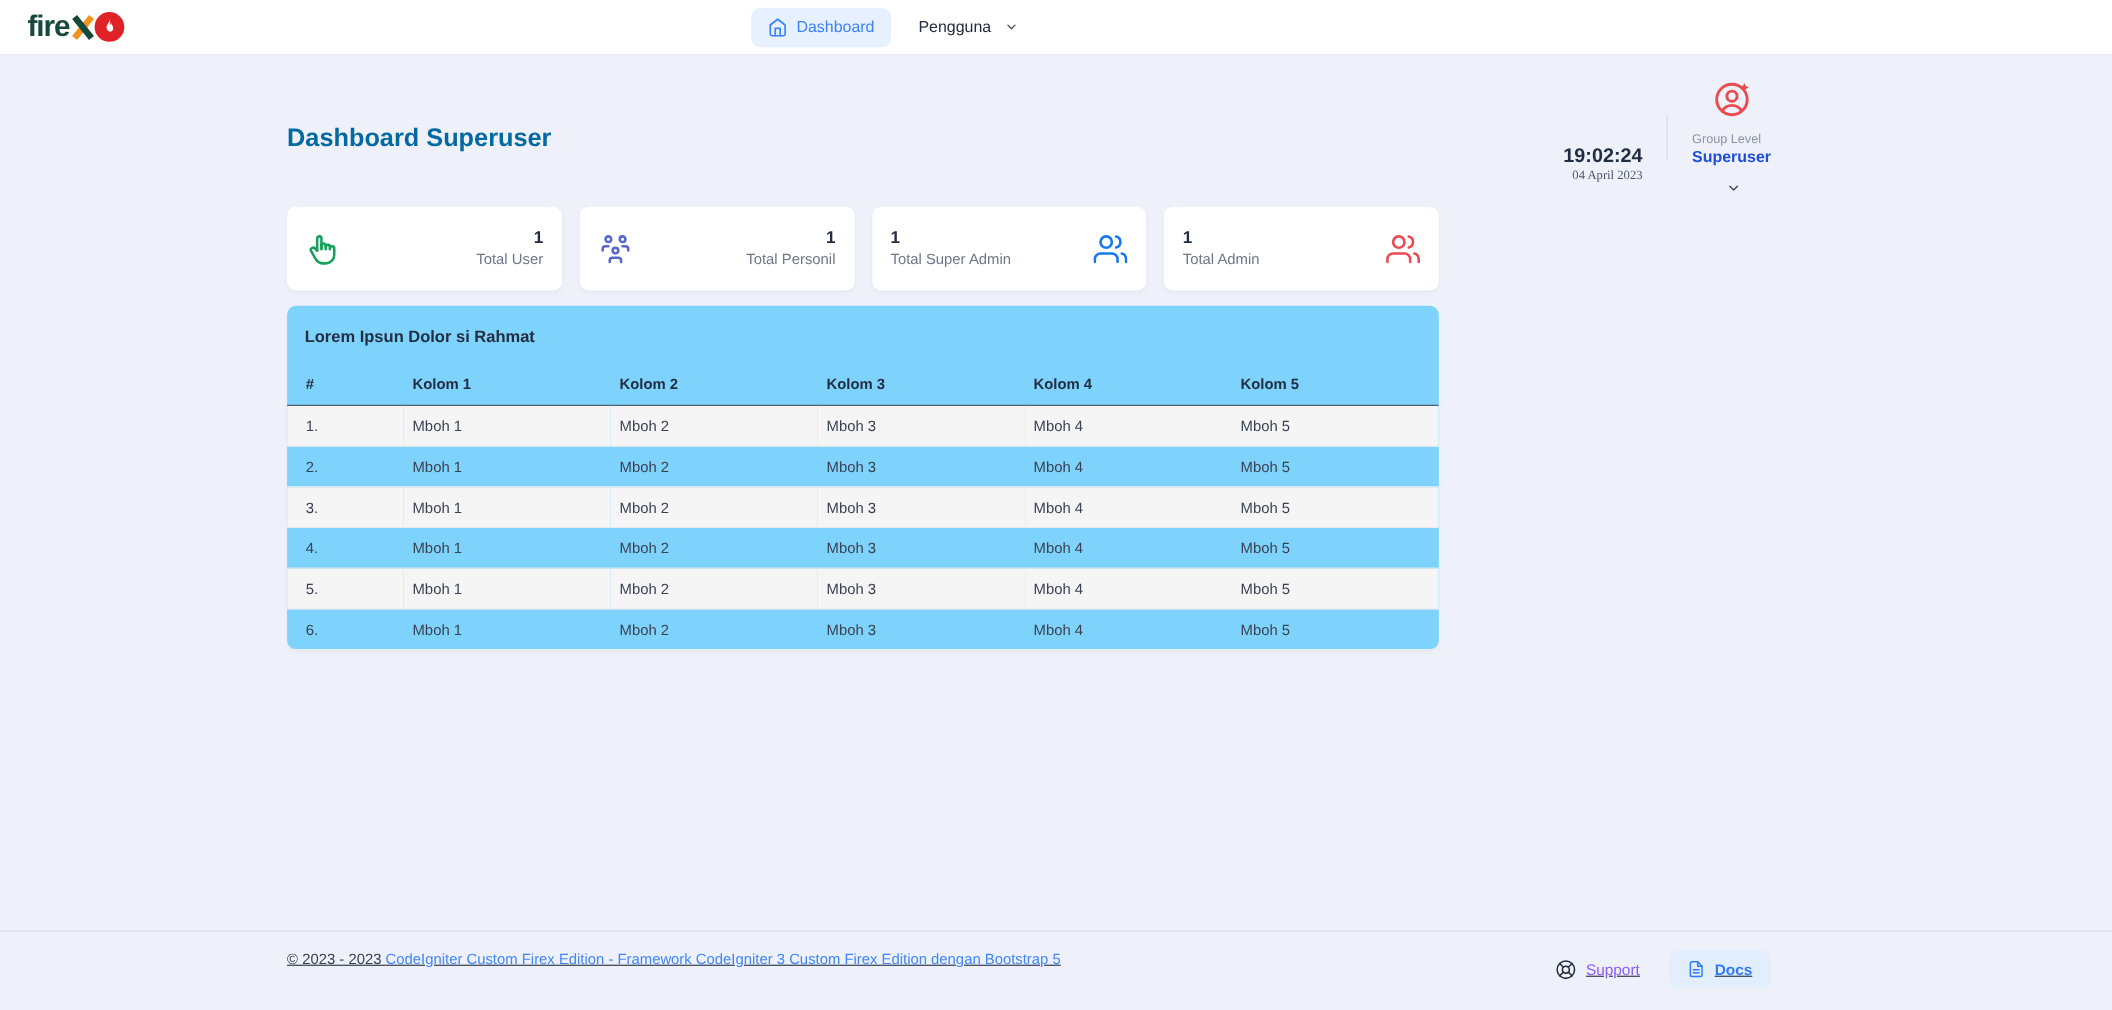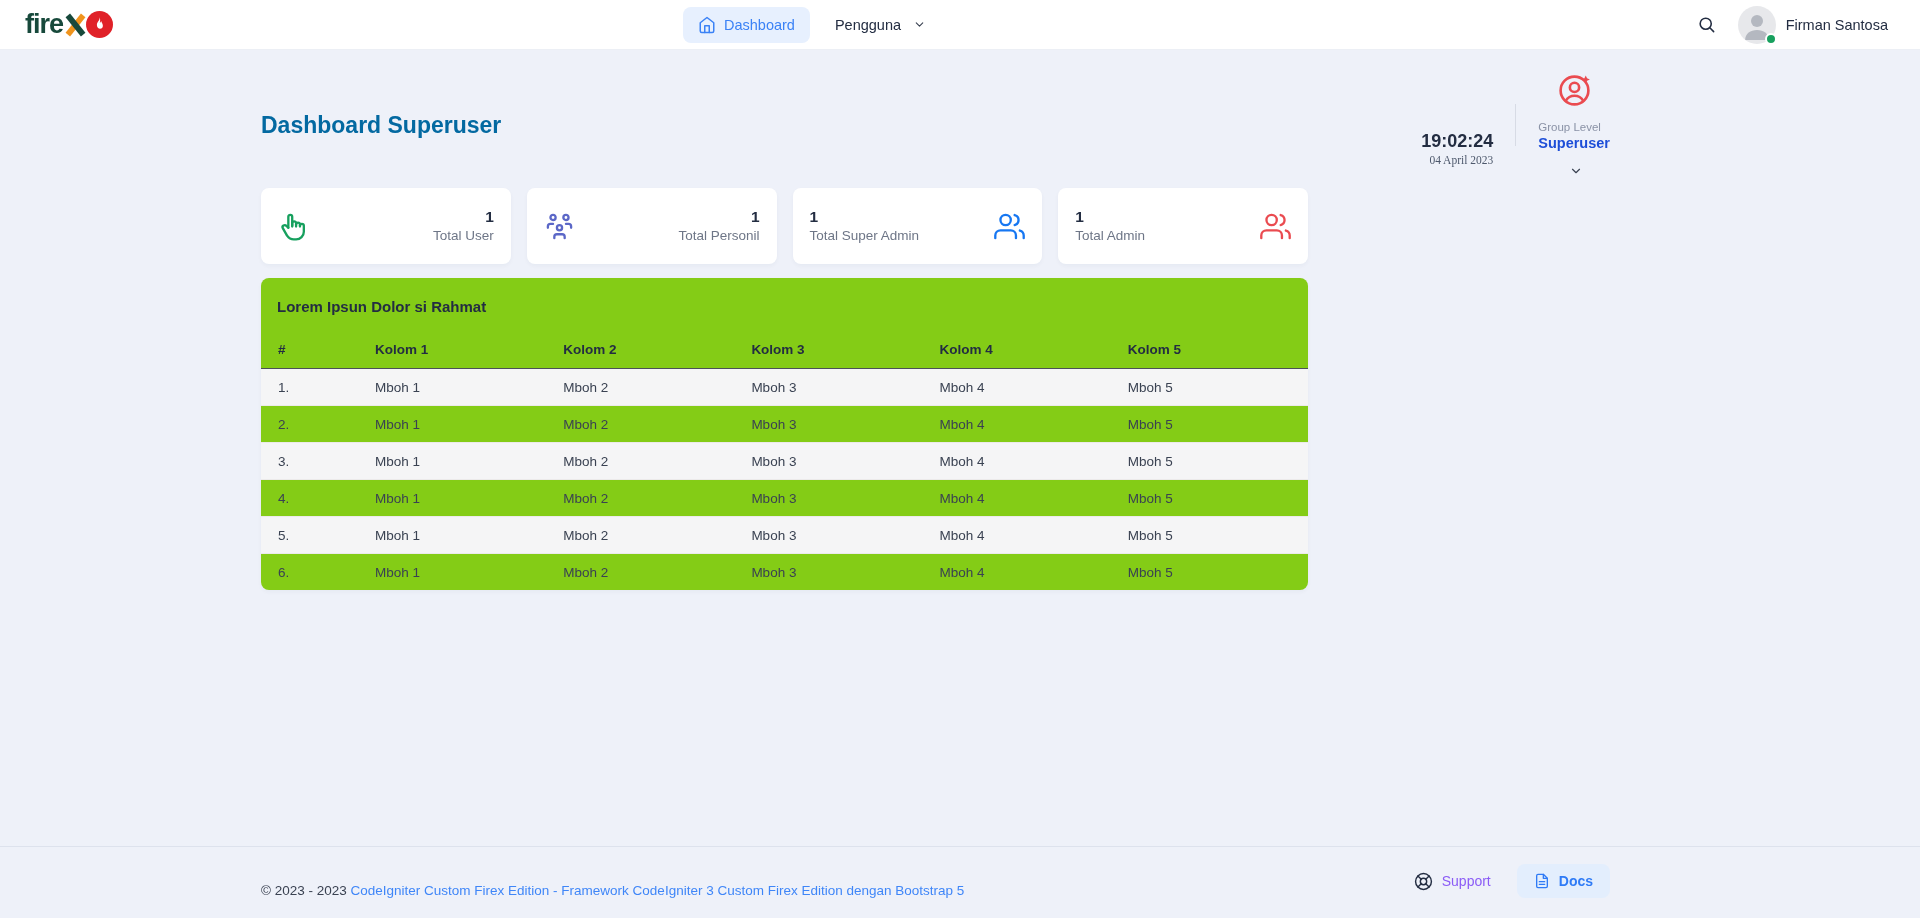--- a/index.html
+++ b/index.html
@@ -79,41 +79,41 @@
   .stat-texts.right { text-align:right; }
   .stat-value { font-size:15.5px; font-weight:700; color:#232d42; }
   .stat-label { font-size:13.5px; color:#6e7687; margin-top:2px; }
   .ic-green { color:#17a05e; }
   .ic-indigo { color:#5b67c7; }
   .ic-blue { color:#1677f2; }
   .ic-red { color:#ea4b50; }
 
   
   .table-card {
-    width:1047px; background:#84cc16; border-radius:8px;
+    width:1047px; background:#7dd3fc; border-radius:8px;
     box-shadow:0 2px 4px rgba(25,40,80,.04); overflow:hidden;
   }
   .table-card-title { font-size:15px; font-weight:700; color:#232d42; padding:20px 16px 16px; }
   table { width:100%; border-collapse:collapse; font-size:13.5px; }
   thead th {
     text-align:left; font-weight:700; color:#232d42;
     padding:11px 8px; border-bottom:1px solid #4b5157;
   }
   thead th:first-child, tbody td:first-child { padding-left:17px; width:106px; }
   tbody td { padding:10.5px 8px; color:#3a4252; border-bottom:1px solid #eceaea; }
   tbody tr:nth-child(odd) { background:#f5f5f6; }
   tbody tr:last-child td { border-bottom:none; }
 
   
   .footer {
     flex:0 0 auto; margin-top:auto;
     border-top:1px solid rgba(208,214,228,.55);
     padding:17px 0 20px 261px;
   }
-  .footer-inner { width:1349px; display:flex; align-items:flex-end; justify-content:space-between; }
+  .footer-inner { width:1349px; display:flex; align-items:flex-start; justify-content:space-between;text-decoration:underline; }
   .copyright { font-size:13.5px; color:#3a4252; }
   .framework-link { color:#3f86f8; text-decoration:none; cursor:pointer; }
   .footer-right { display:flex; align-items:center; gap:26px; }
   .support-link { display:flex; align-items:center; gap:9px; font-size:14px; color:#8b5cf6; cursor:pointer; }
   .docs-button {
     display:flex; align-items:center; gap:9px; cursor:pointer;
     background:#e3eefd; color:#2f7bf6; font-size:14px; font-weight:700;
     border:none; border-radius:8px; padding:9px 17px;
     font-family:inherit;
   }
@@ -150,40 +150,20 @@
     <div class="nav-item">
       <span>Pengguna</span>
       <span class="chev">
         <svg width="13" height="13" viewBox="0 0 24 24" fill="none" stroke="currentColor" stroke-width="2" stroke-linecap="round" stroke-linejoin="round">
             <polyline points="6 9 12 15 18 9"></polyline>
           </svg>
       </span>
     </div>
   </nav>
 
-  <div class="nav-right">
-    <span class="search-btn">
-      <svg width="19" height="19" viewBox="0 0 24 24" fill="none" stroke="currentColor" stroke-width="2" stroke-linecap="round">
-          <circle cx="11" cy="11" r="7"></circle>
-          <line x1="16.5" y1="16.5" x2="21" y2="21"></line>
-        </svg>
-    </span>
-    <div class="user-menu">
-      <span class="avatar">
-        <span class="avatar-clip">
-          <svg width="38" height="38" viewBox="0 0 24 24" fill="#b4b8c0">
-            <circle cx="12" cy="9.5" r="3.8"></circle>
-            <path d="M4.5 21.5c0-4 3.4-6.3 7.5-6.3s7.5 2.3 7.5 6.3z"></path>
-          </svg>
-        </span>
-        <span class="status-dot"></span>
-      </span>
-      <span class="user-name">Firman Santosa</span>
-    </div>
-  </div>
 </header>
 
 <main class="main">
   <div class="container">
 
     <div class="page-head">
       <h1 class="page-title">Dashboard Superuser</h1>
       <div class="head-right">
         <div class="clock">
           <div class="clock-time">19:02:24</div>

